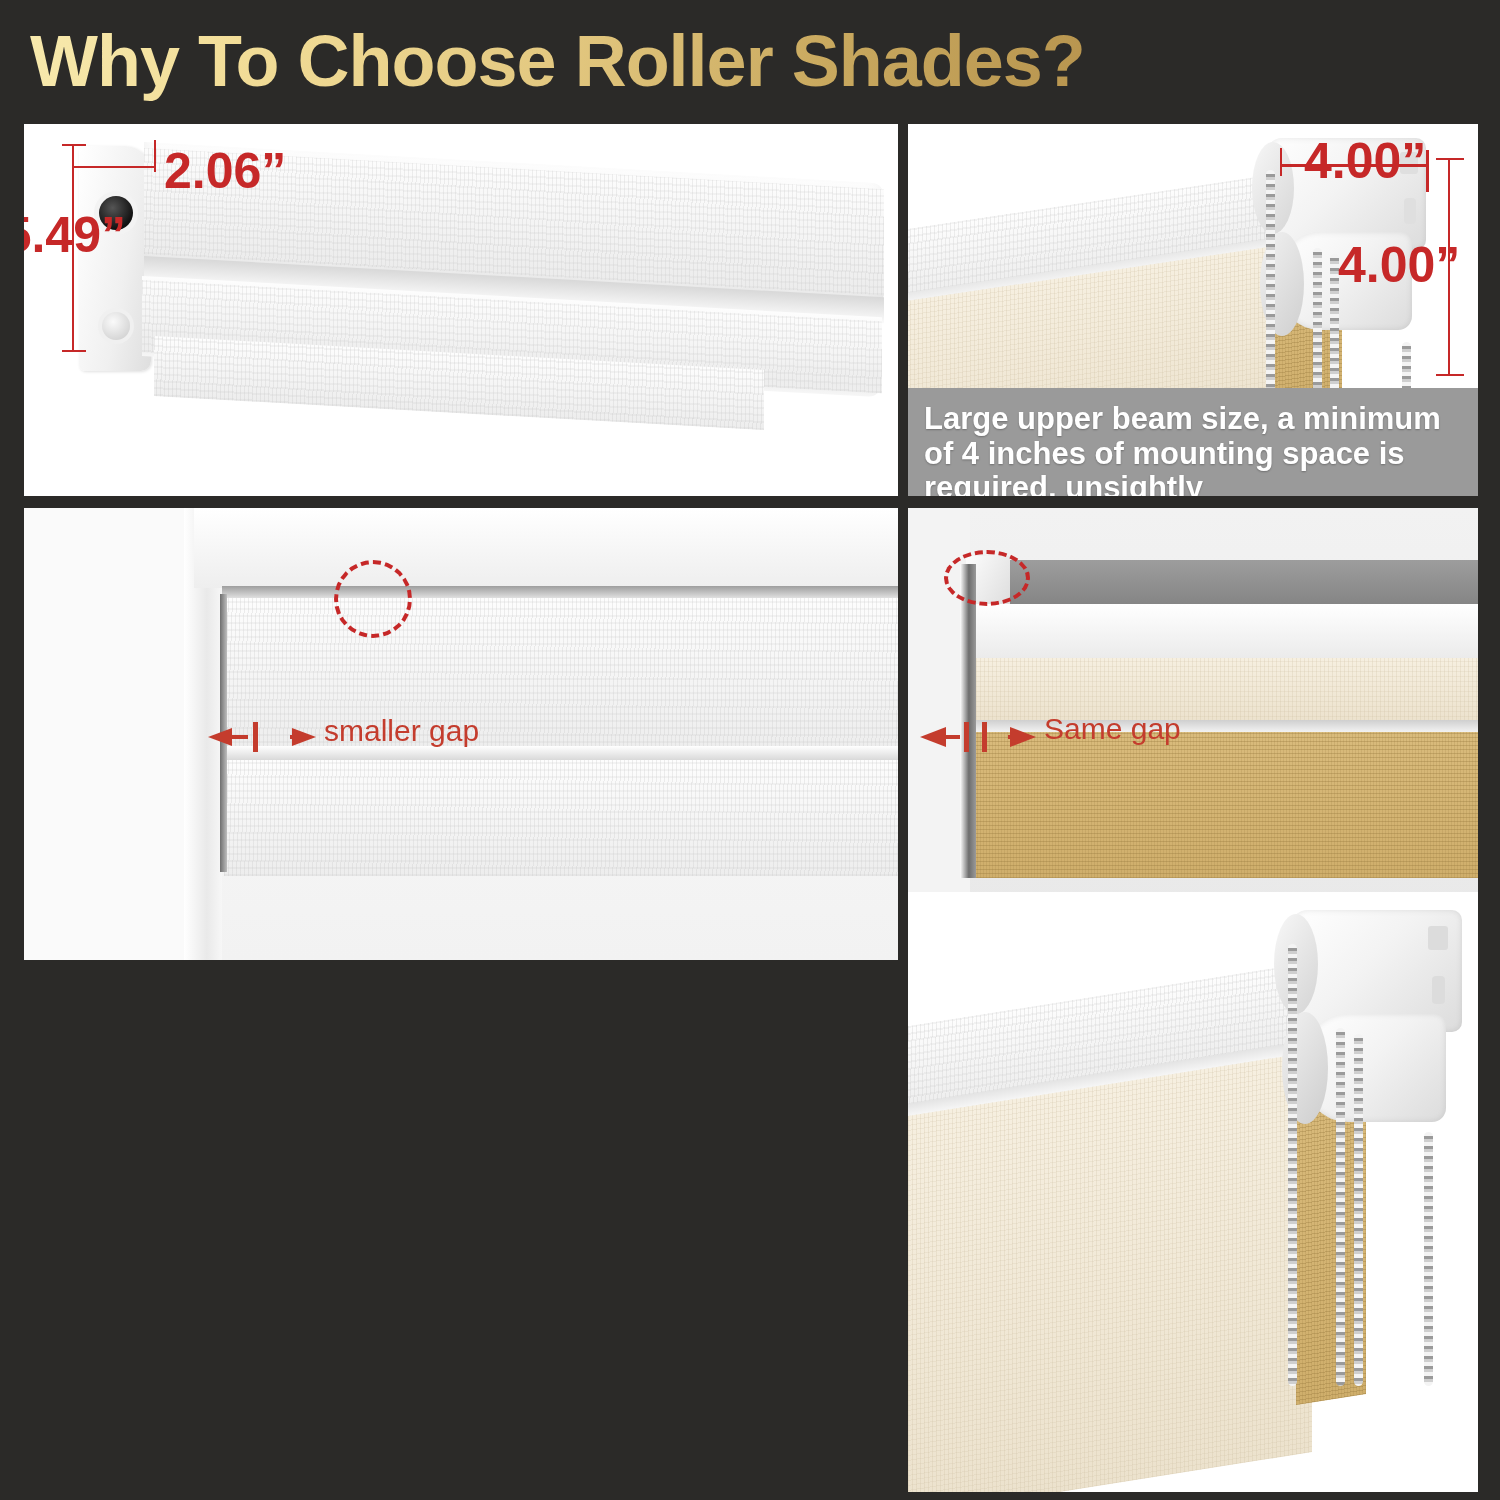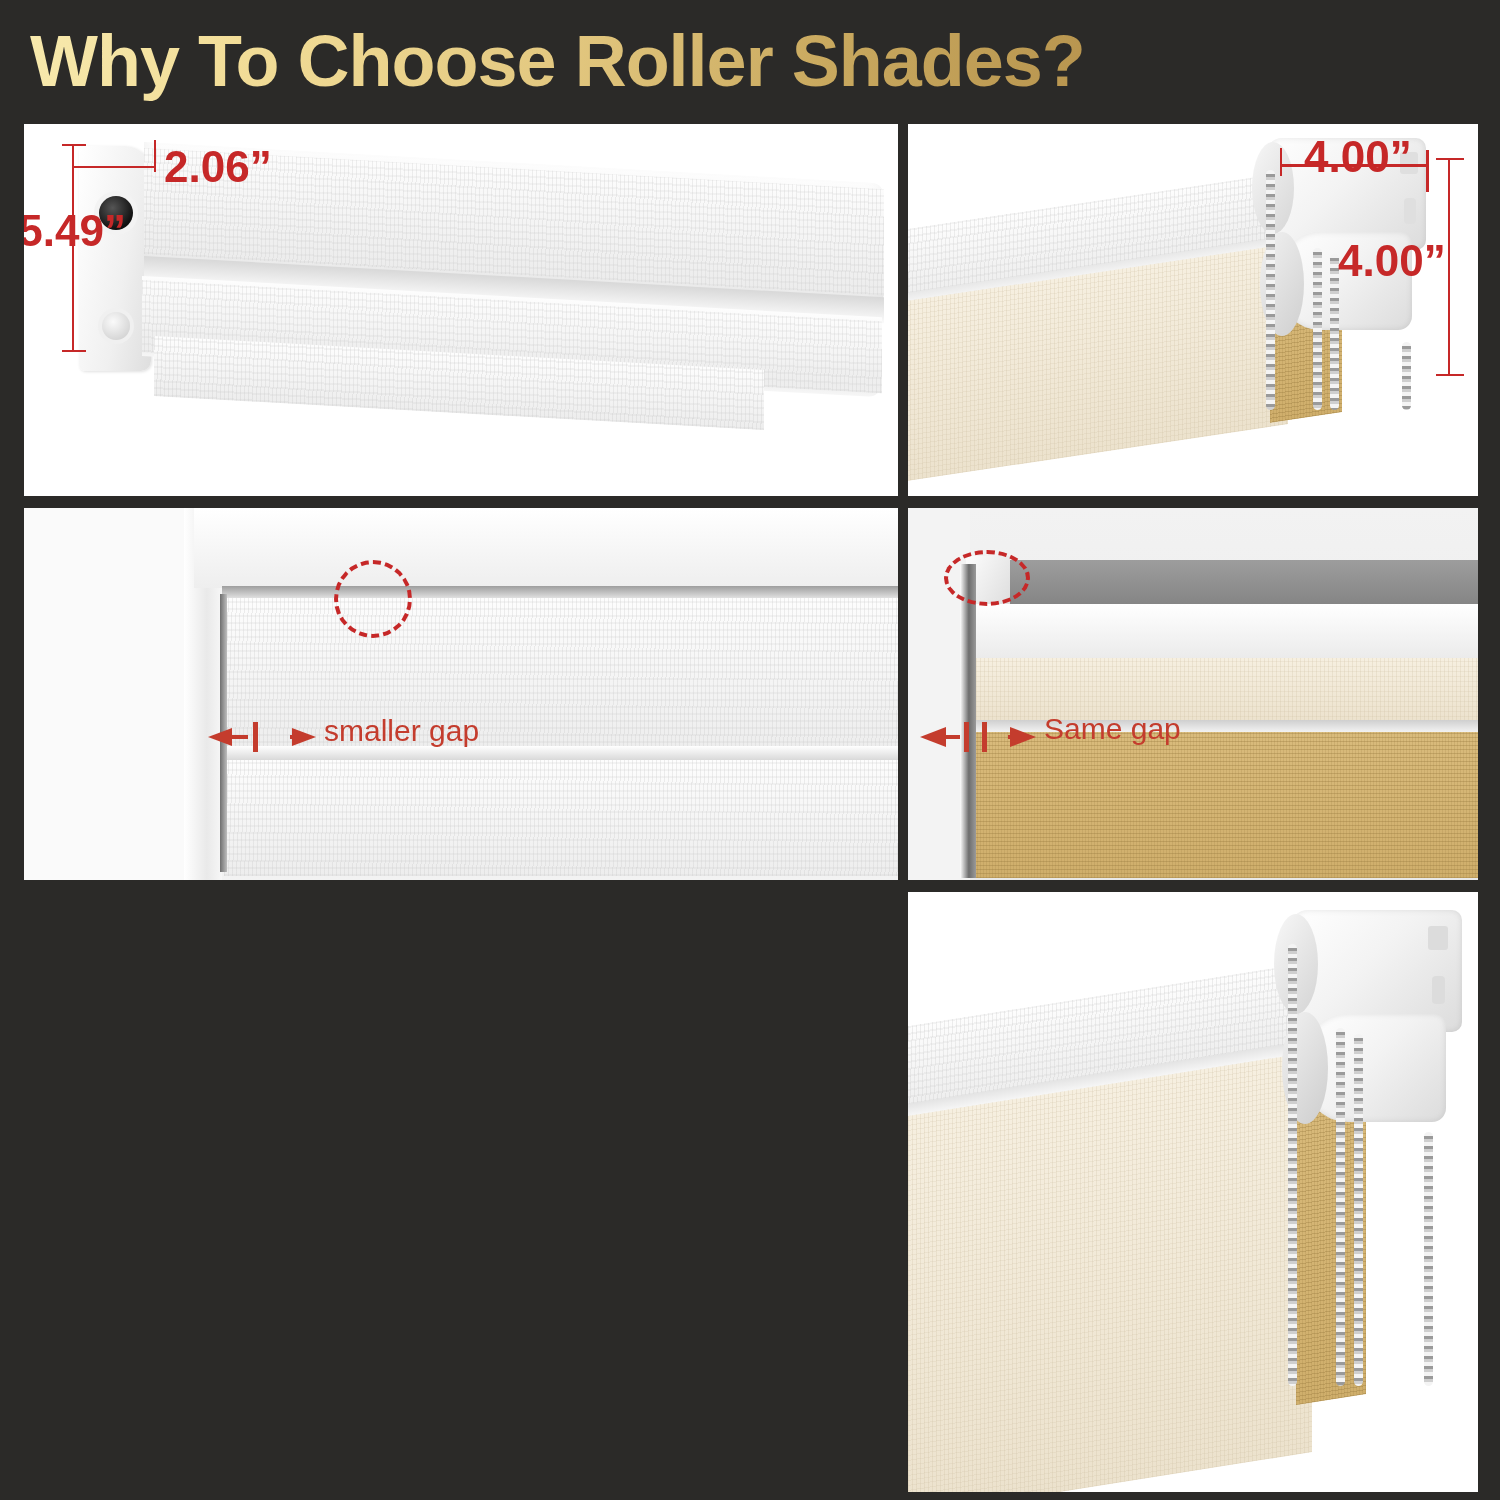--- a/index.html
+++ b/index.html
@@ -27,21 +27,21 @@
 
   
   #grid { position:absolute; left:0; top:118px; width:1500px; height:1382px; }
 
   .panel { position:absolute; overflow:hidden; }
 
   
   .col-l { left:24px;  width:874px; }
   .col-r { left:908px; width:570px; }
   .row-1 { top:6px;   height:372px; }
-  .row-2 { top:390px; height:372px; }
+  .row-2 { top:390px; height:452px; }
   .row-3 { top:774px; height:600px; }
 
   .photo { position:absolute; left:0; top:0; width:100%; height:100%;
            background:#fff; overflow:hidden; }
 
   
   .cap { position:absolute; left:0; bottom:0; width:100%;
          padding:14px 16px 16px 16px; line-height:1.12; }
   .cap-gold {
     background:linear-gradient(130deg,#f6e49a 0%,#f1d98f 28%,#e3c579 62%,#d3b163 100%);
@@ -56,21 +56,21 @@
   }
   .cap-gold.r1 { height:104px; }
   .cap-gray.r1 { height:108px; font-size:31px; }
   .cap-gold.r2 { height:110px; }
   .cap-gray.r2 { height:98px; }
   .cap-gold.r3 { height:118px; }
   .cap-gray.r3 { height:106px; }
 
   
   .red { position:absolute; color:#c62828; font-weight:bold; }
-  .dim-label { font-size:44px; letter-spacing:0px; }
+  .dim-label { font-size:50px; letter-spacing:0px; }
   .dim-line { position:absolute; background:#c62828; }
   .dashed-ell { position:absolute; border:4px dashed #c62828; border-radius:50%; }
   .gaplabel { font-size:30px; font-weight:normal; color:#c43c2d; }
   .valance-body {
     position:absolute;
     background:linear-gradient(180deg,#fdfdfd 0%,#f2f2f2 40%,#e2e2e2 72%,#f6f6f6 100%);
   }
   .fabric-white {
     background:
       repeating-linear-gradient(92deg, rgba(200,200,200,.30) 0 1px, rgba(255,255,255,0) 1px 4px),
@@ -187,20 +187,21 @@
       <div class="dim-line" style="left:372px;top:24px;width:2px;height:28px;"></div>
       <div class="dim-line" style="left:372px;top:40px;width:148px;height:3px;"></div>
       <div class="dim-line" style="left:518px;top:26px;width:3px;height:42px;"></div>
       <div class="red dim-label" style="left:396px;top:8px;">4.00”</div>
 
       <div class="dim-line" style="left:540px;top:34px;width:2px;height:218px;"></div>
       <div class="dim-line" style="left:528px;top:34px;width:28px;height:2px;"></div>
       <div class="dim-line" style="left:528px;top:250px;width:28px;height:2px;"></div>
       <div class="red dim-label" style="left:430px;top:112px;">4.00”</div>
     </div>
+    <div class="cap cap-gray r1">Large upper beam size, a minimum of 4 inches of mounting space is required, unsightly</div>
   </div>
 
   <div class="panel col-l row-2">
     <div class="photo" style="background:linear-gradient(180deg,#fbfbfb,#f2f2f2);">
 
       <div style="position:absolute;left:0;top:0;width:182px;height:100%;background:#fafafa;"></div>
       <div style="position:absolute;left:160px;top:0;width:38px;height:100%;
                   background:linear-gradient(90deg,#ffffff,#e9e9e9 60%,#f7f7f7);"></div>
       <div style="position:absolute;left:170px;top:0;width:710px;height:80px;
                   background:linear-gradient(180deg,#ffffff,#eeeeee);border-radius:0 14px 0 0;"></div>

